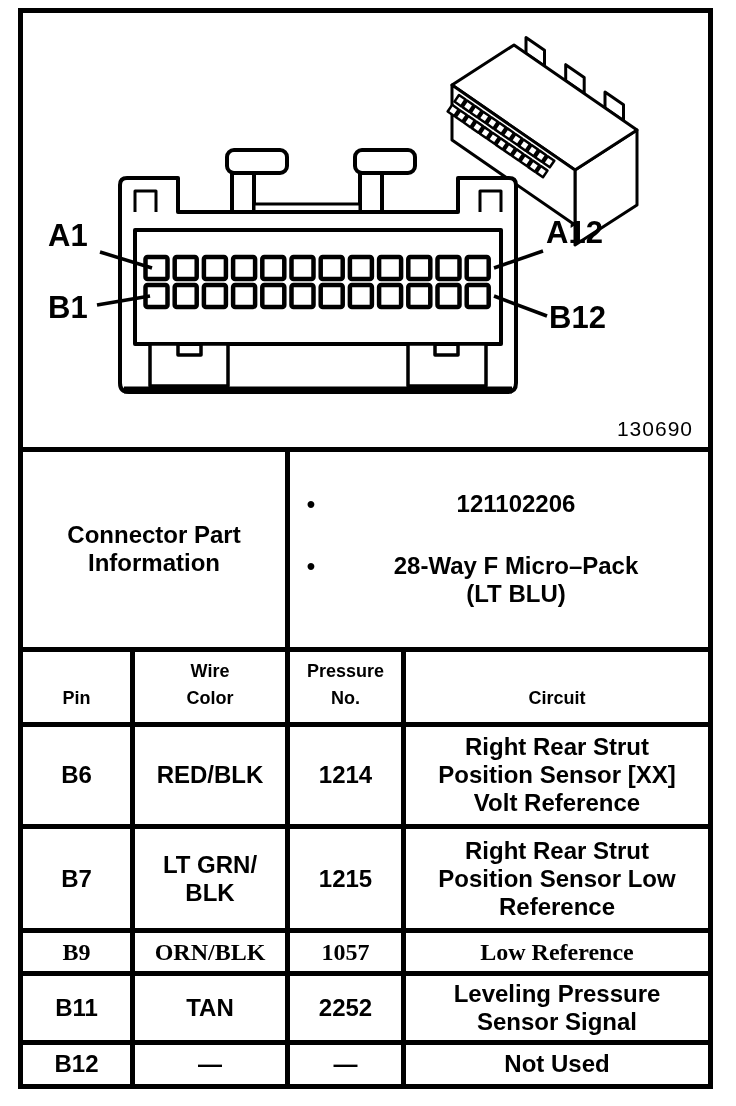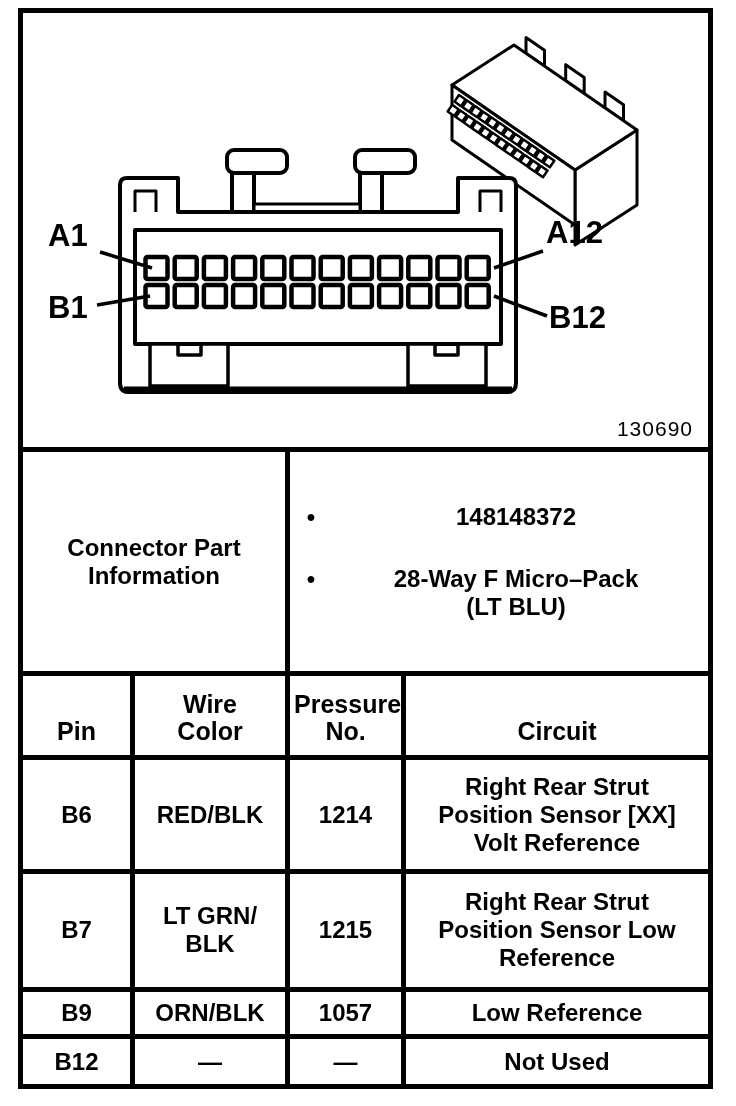--- a/index.html
+++ b/index.html
@@ -34,26 +34,26 @@
     text-align:center;vertical-align:middle;
     padding:2px 4px;box-sizing:border-box;
     white-space:pre-line;
     overflow:hidden;
   }
   td.info-label{height:108px;font-size:25px;}
   td.info-bullets{text-align:left;padding-left:24px;}
   .bullet-item{display:flex;align-items:flex-start;margin:3px 0;}
   .bullet-item .dot{flex:0 0 34px;font-size:24px;}
   .bullet-item .btxt{flex:1 1 auto;}
-  tr.hdr td{height:70px;vertical-align:bottom;padding-bottom:10px;font-size:25px;line-height:27px;}
+  tr.hdr td{height:70px;vertical-align:bottom;padding-bottom:10px;font-size:18px;line-height:27px;}
   td.fn{text-align:left;padding-left:12px;padding-right:8px;}
   tr.r-b6 td{height:96px;}
   tr.r-b7 td{height:99px;}
   tr.r-b8 td{height:41px;}
-  tr.r-b9 td{height:40px;}
+  tr.r-b9 td{height:40px;font-family:Liberation Serif, serif;}
   tr.r-b10 td{height:44px;}
   tr.r-b11 td{height:60px;}
   tr.r-b12 td{height:42px;}
 </style>
 </head>
 <body>
 
 <div class="figure">
 
   <div class="diagram">
@@ -170,21 +170,21 @@
         <col style="width:116px">
         <col>
     </colgroup>
     <tbody>
       <tr>
         <td class="info-label" colspan="2">Connector Part
 Information</td>
         <td class="info-bullets" colspan="2">
           <div class="bullet-item">
             <span class="dot">•</span>
-            <span class="btxt">148148372</span>
+            <span class="btxt">121102206</span>
           </div>
           <div class="bullet-item">
             <span class="dot">•</span>
             <span class="btxt">28-Way F Micro–Pack
 (LT BLU)</span>
           </div>
         </td>
       </tr>
       <tr class="hdr">
         <td>Pin</td>
@@ -210,20 +210,27 @@
         <td class="fn">Right Rear Strut
 Position Sensor Low
 Reference</td>
       </tr>
       <tr class="r-b9">
         <td>B9</td>
         <td>ORN/BLK</td>
         <td>1057</td>
         <td class="fn">Low Reference</td>
       </tr>
+      <tr class="r-b11">
+        <td>B11</td>
+        <td>TAN</td>
+        <td>2252</td>
+        <td class="fn">Leveling Pressure
+Sensor Signal</td>
+      </tr>
       <tr class="r-b12">
         <td>B12</td>
         <td>—</td>
         <td>—</td>
         <td class="fn">Not Used</td>
       </tr>
     </tbody>
   </table>
 </div>
 

